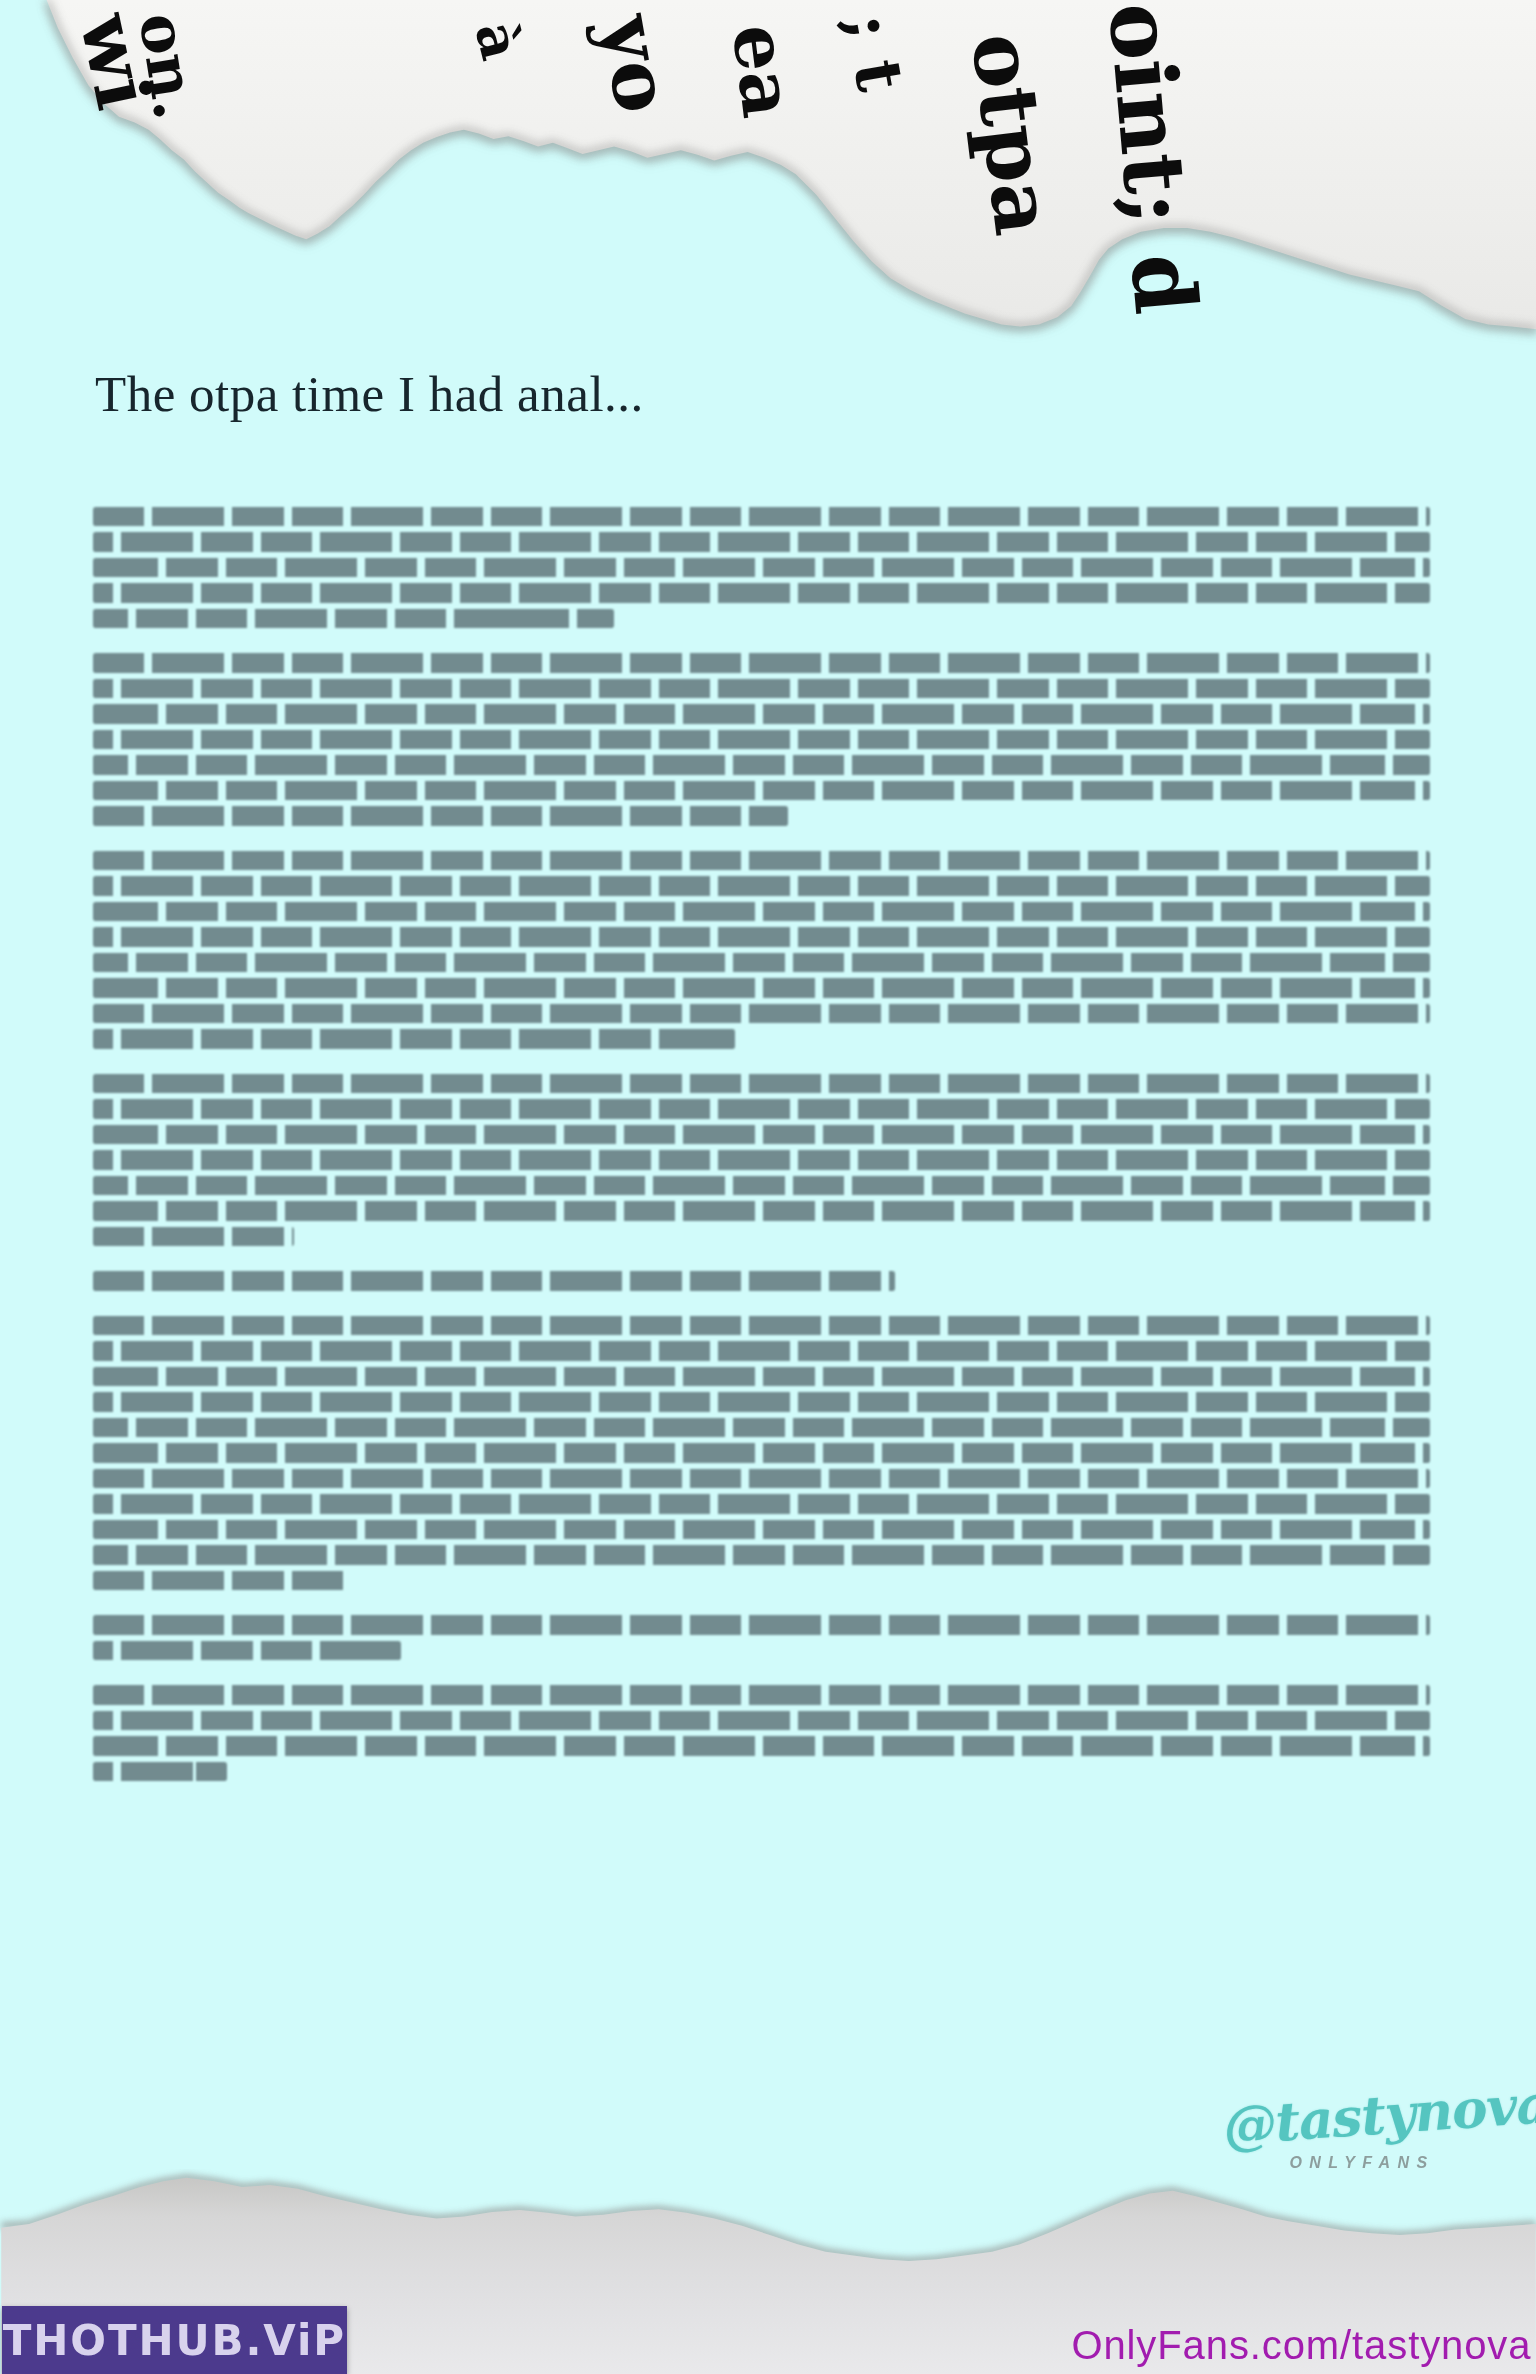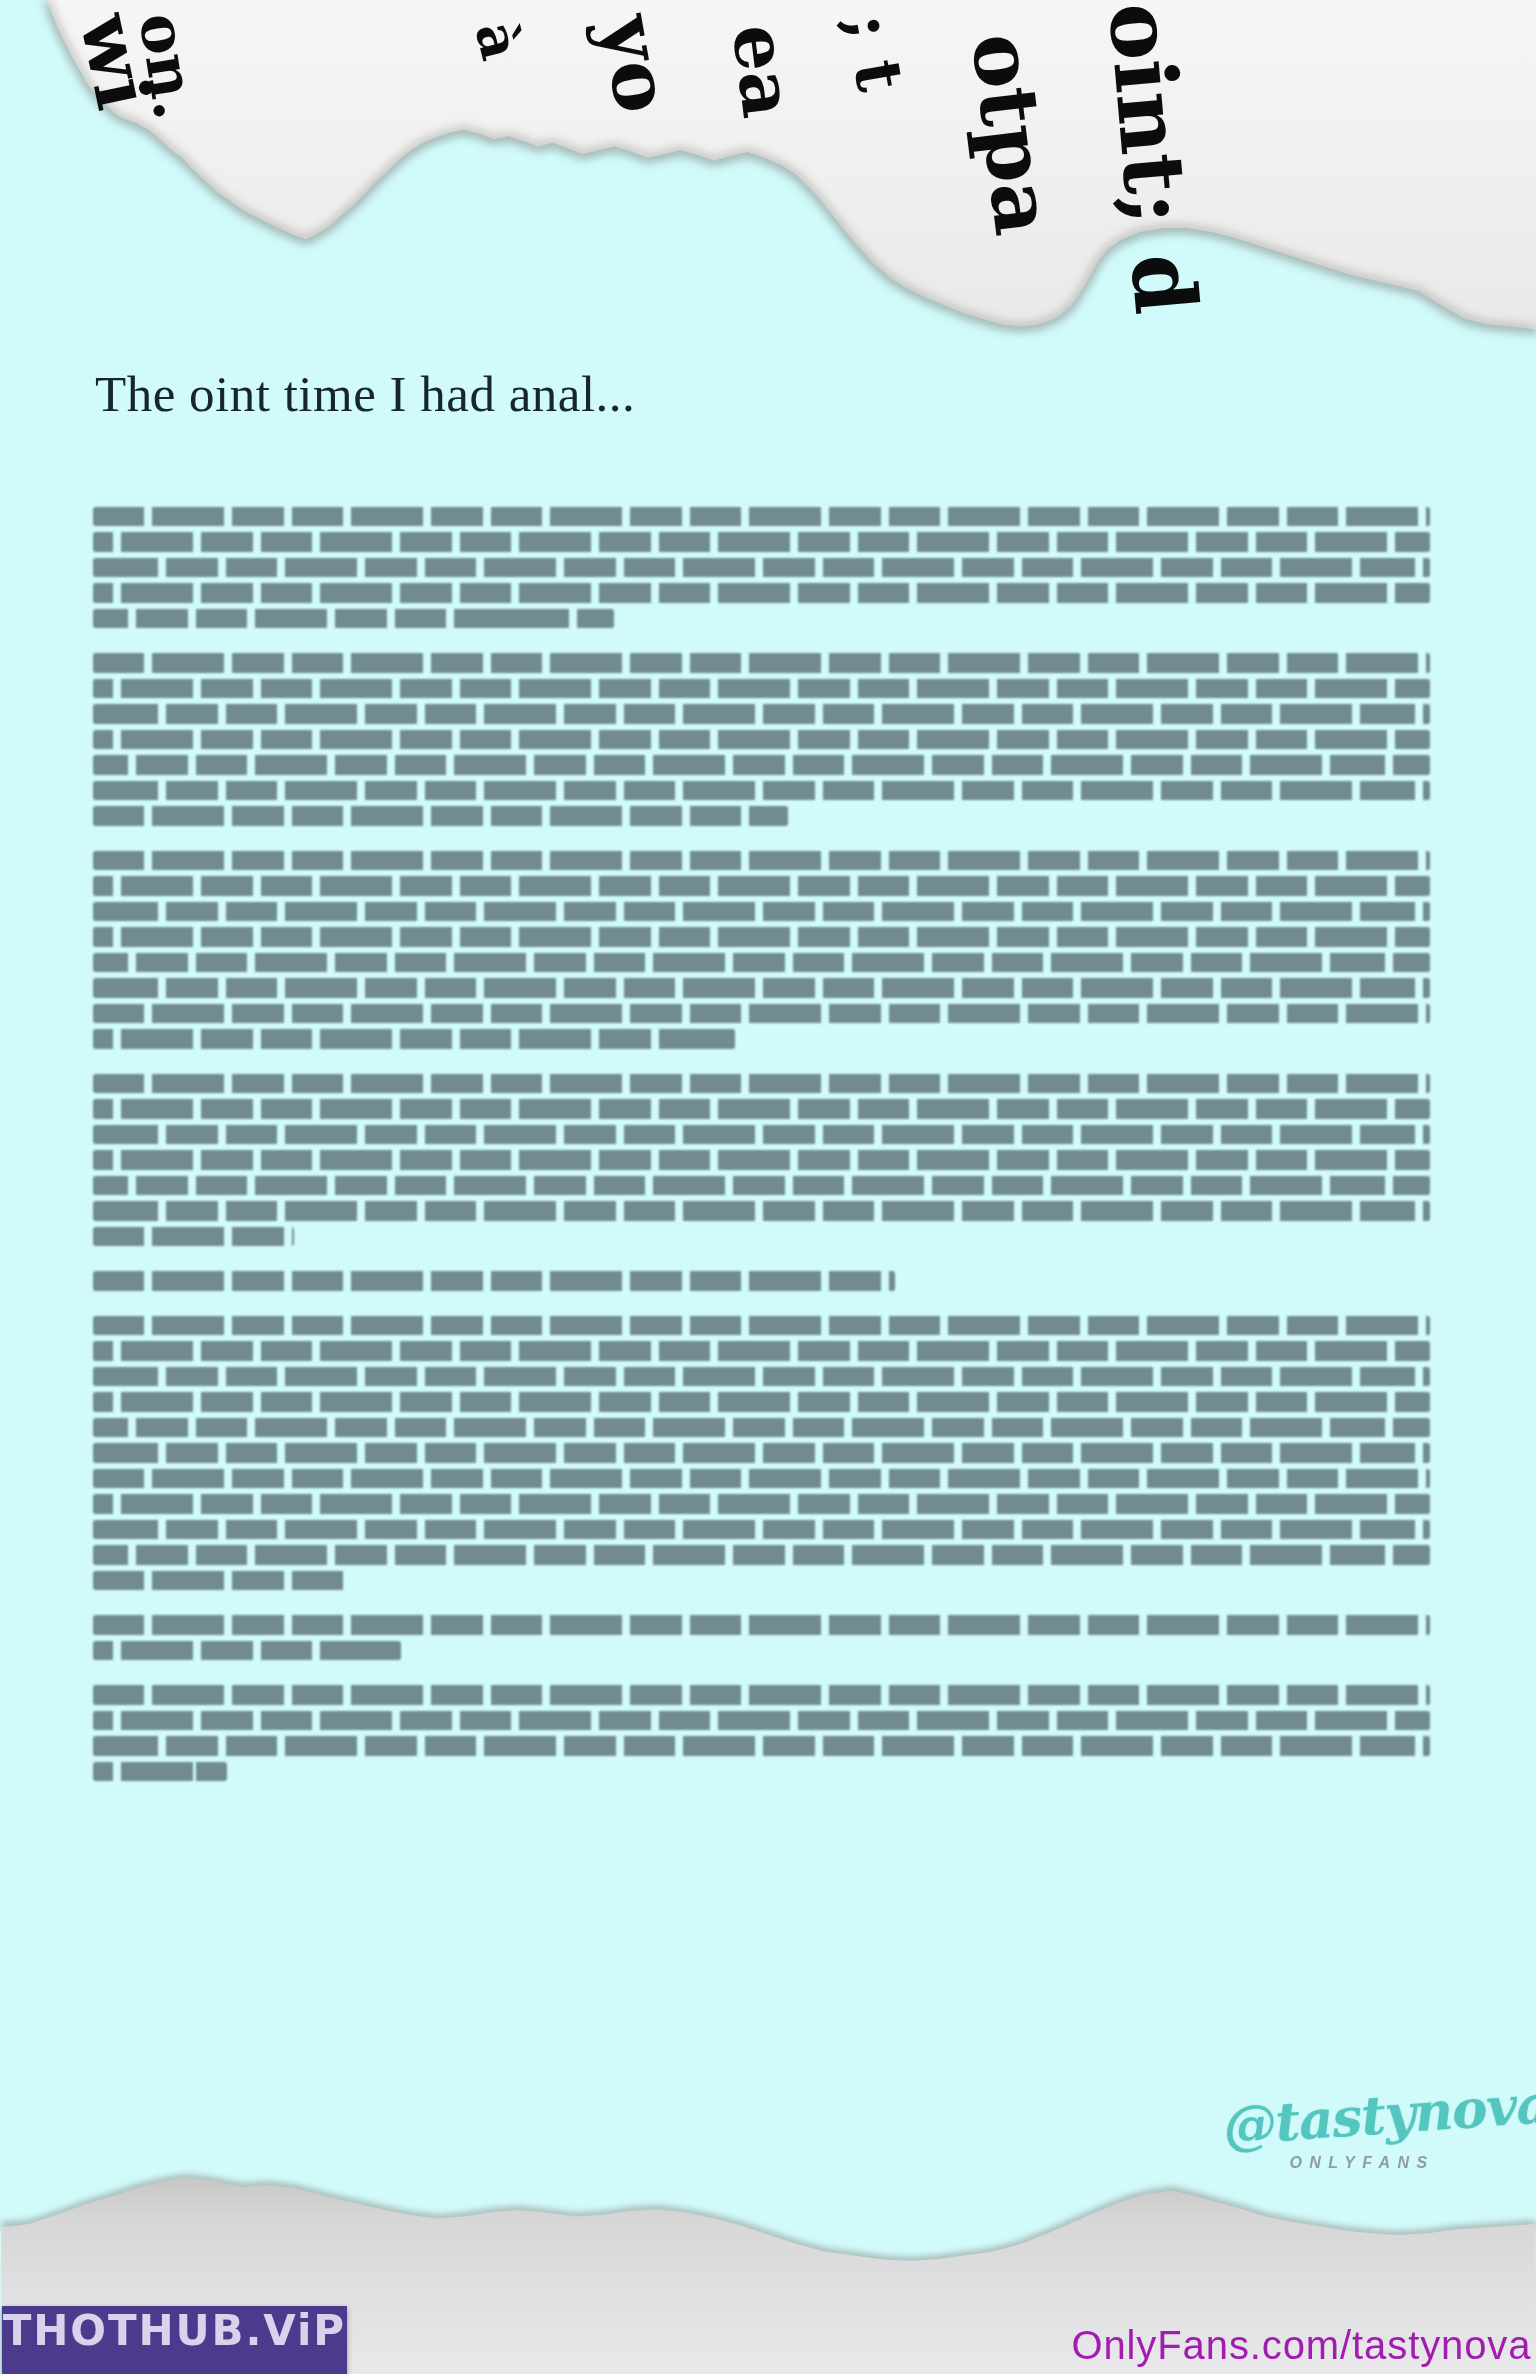--- a/index.html
+++ b/index.html
@@ -42,21 +42,21 @@
     transform:rotate(-4deg);display:block;
     text-shadow:0 0 1.9px rgba(85,197,192,.45);
   }
   .wm-platform{
     display:block;margin-top:7.4px;
     font-size:16px;font-weight:600;letter-spacing:7.4px;color:#8d9e9d;font-style:italic;
   }
 
   .badge{
     position:absolute;left:1.9px;top:2306px;width:345px;height:69px;
-    background:#4c3a8d;display:flex;justify-content:center;
+    background:#4c3a8d;display:flex;align-items:center;justify-content:center;
     box-shadow:0 1.9px 5.6px rgba(0,0,0,.35);
   }
   .badge span{
     font-family:"DejaVu Sans", sans-serif;font-weight:900;font-size:42px;
     letter-spacing:1.9px;color:#d8d2ed;
   }
 
   .of-url{
     position:absolute;right:5.6px;top:2323px;
     font-size:40px;font-weight:400;color:#a21caf;letter-spacing:0.9px;
@@ -104,21 +104,21 @@
     <text class="np-letter" x="86" y="22" font-size="82" transform="rotate(78 86 22)">wi</text>
     <text class="np-letter" x="150" y="18" font-size="66" transform="rotate(81 150 18)">on.</text>
     <text class="np-letter" x="512" y="30" font-size="60" transform="rotate(76 512 30)">à</text>
     <text class="np-letter" x="648" y="22" font-size="84" transform="rotate(80 648 22)">yo</text>
     <text class="np-letter" x="790" y="30" font-size="78" transform="rotate(83 790 30)">ea</text>
     <text class="np-letter" x="912" y="20" font-size="70" transform="rotate(80 912 20)">; t</text>
     <text class="np-letter" x="1048" y="40" font-size="88" transform="rotate(83 1048 40)">otpa</text>
     <text class="np-letter" x="1196" y="6" font-size="92" transform="rotate(85 1196 6)">oint; d</text>
   </svg>
 
-  <h1 class="title">The oint time I had anal...</h1>
+  <h1 class="title">The otpa time I had anal...</h1>
 
   <div class="story">
 
   <div class="para">
         <div class="tline"></div>
         <div class="tline"></div>
         <div class="tline"></div>
         <div class="tline"></div>
         <div class="tline" style="width: 39%;"></div>
       </div>

